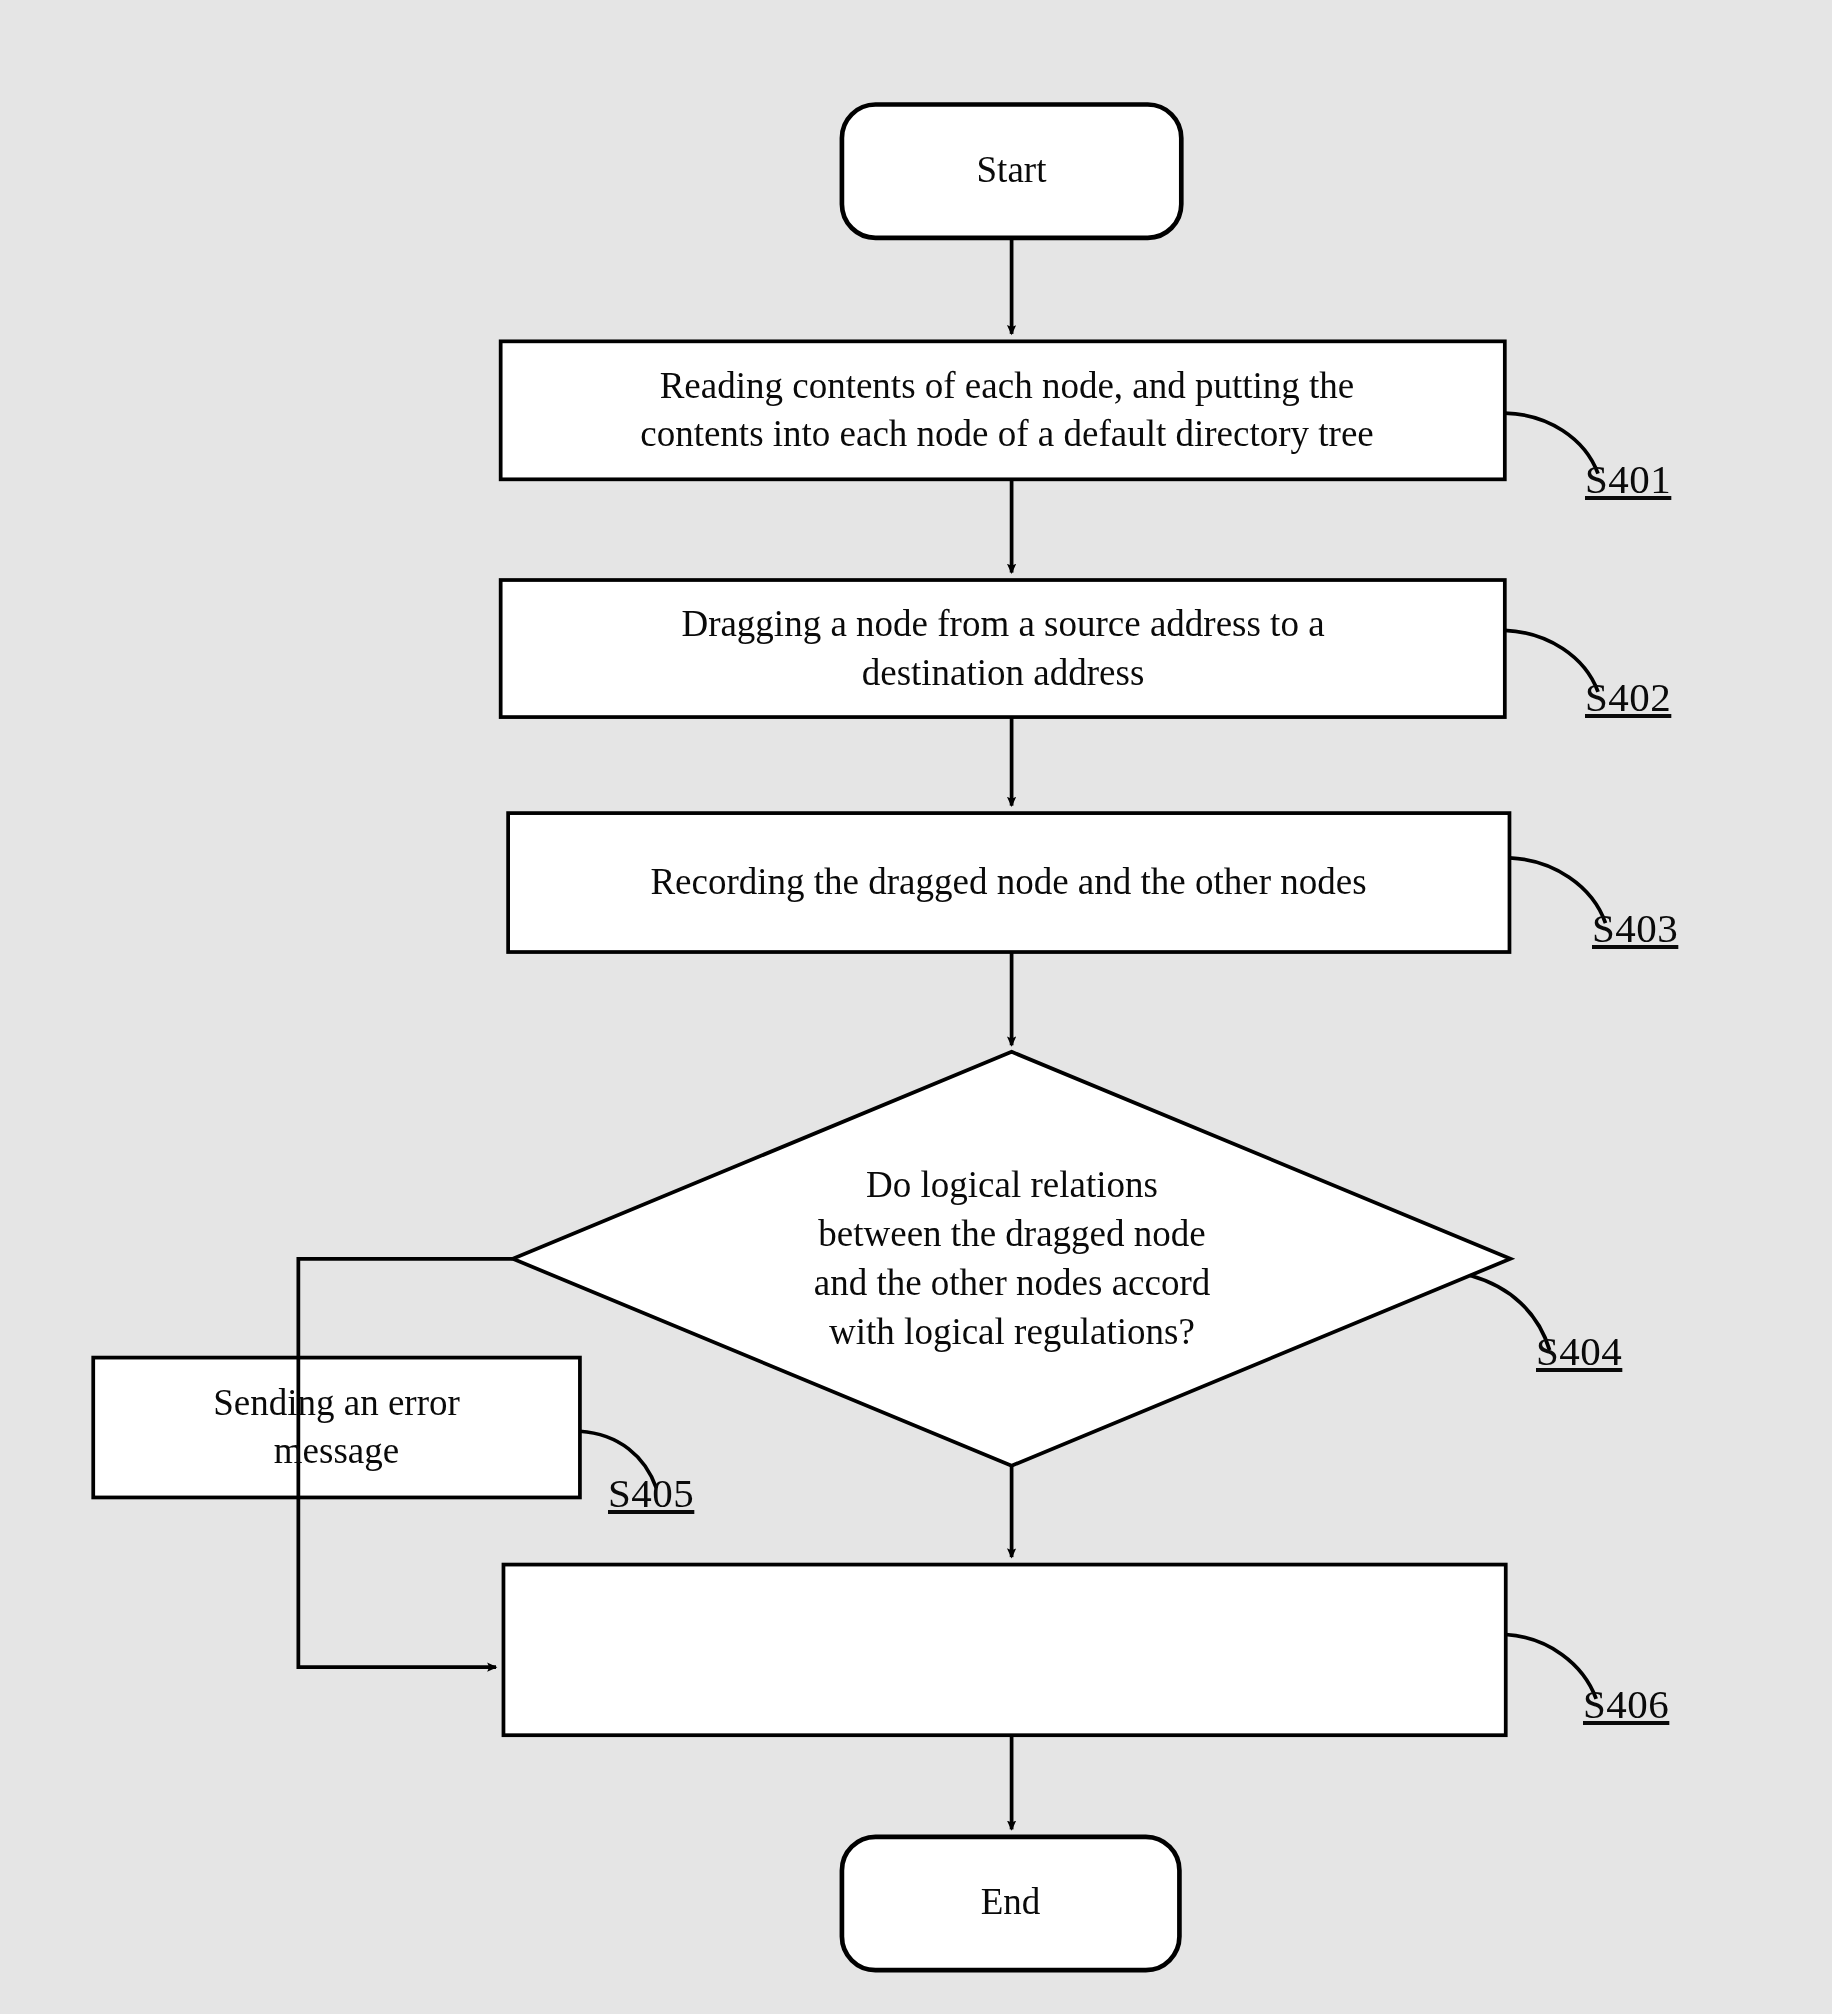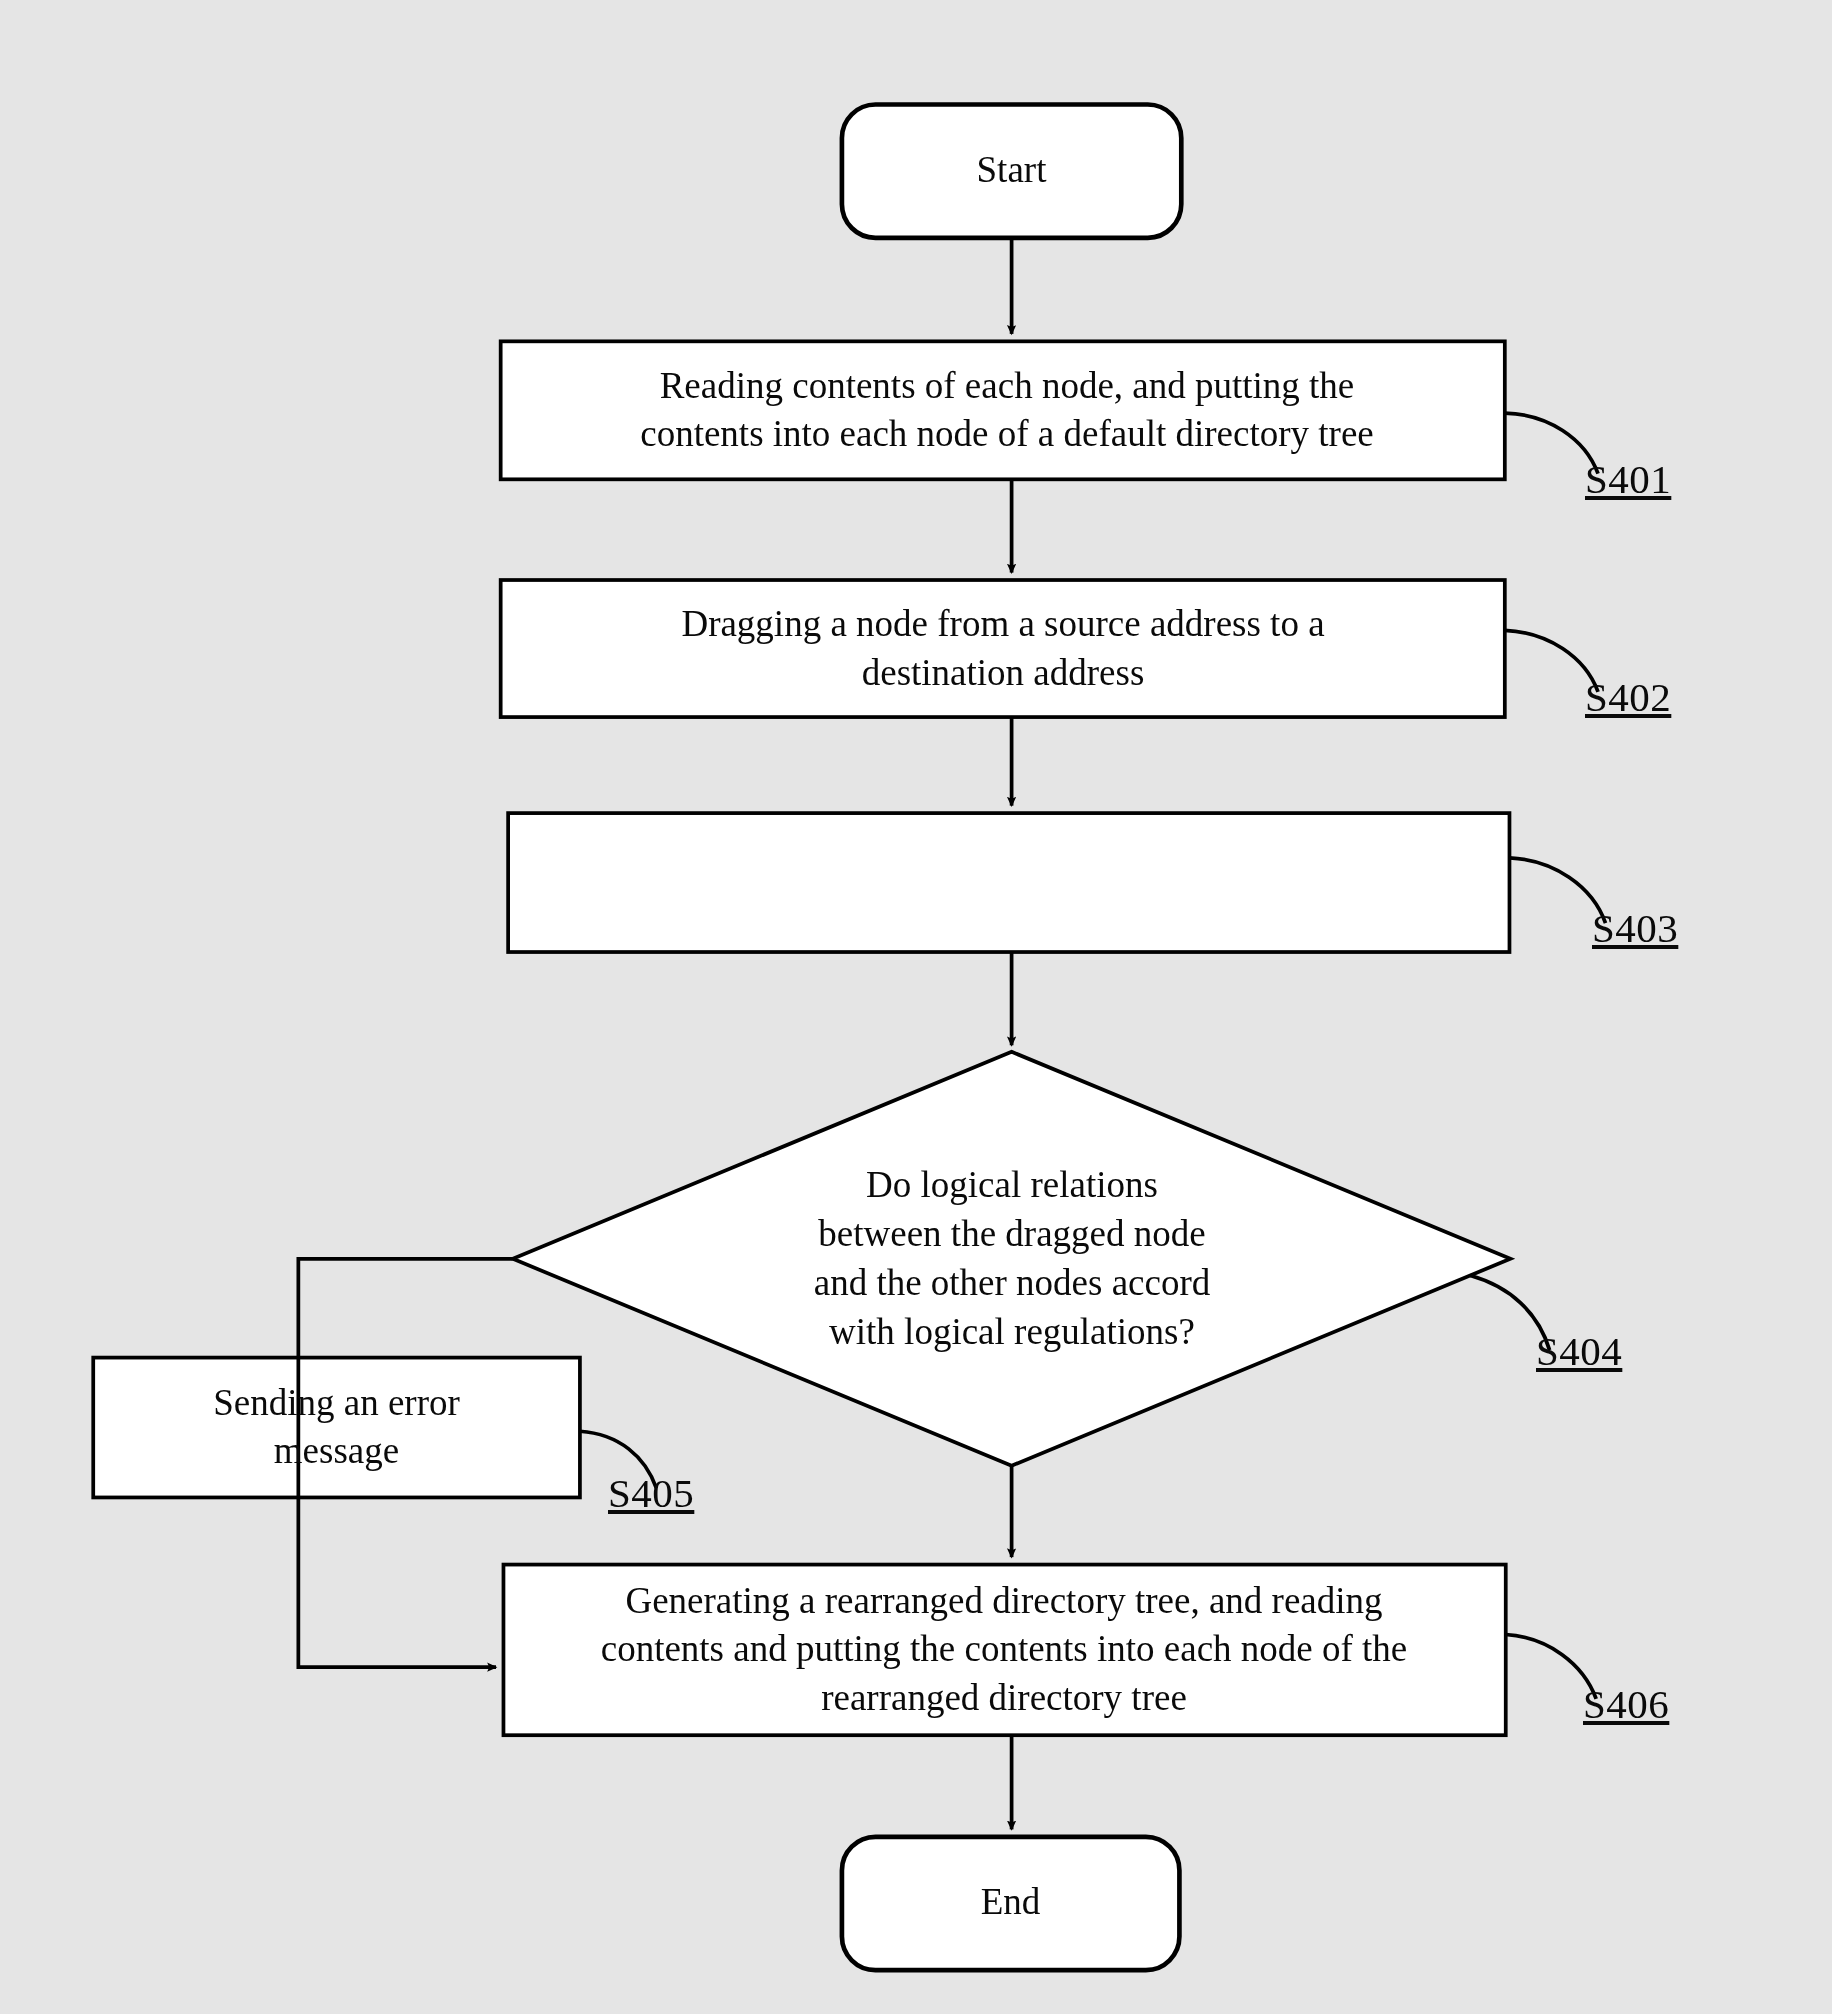--- a/index.html
+++ b/index.html
@@ -101,32 +101,30 @@
   </svg>
 
   <div class="node-label terminal-text" style="left:842px; top:104px; width:339px; height:133px;">Start</div>
 
   <div class="node-label process-text" style="left:505px; top:341px; width:1004px; height:138px;">Reading contents of each node, and putting the
 contents into each node of a default directory tree</div>
 
   <div class="node-label process-text" style="left:501px; top:580px; width:1004px; height:137px;">Dragging a node from a source address to a
 destination address</div>
 
+  <div class="node-label process-text" style="left:508px; top:813px; width:1001px; height:139px;">Recording the dragged node and the other nodes</div>
 
   <div class="node-label decision-text" style="left:653px; top:1152px; width:718px; height:214px;">Do logical relations
 between the dragged node
 and the other nodes accord
 with logical regulations?</div>
 
   <div class="node-label process-text" style="left:93px; top:1357px; width:487px; height:140px;">Sending an error
 message</div>
 
-  <div class="node-label process-text" style="left:503px; top:1564px; width:1002px; height:171px;">Generating a rearranged directory tree, and reading
-contents and putting the contents into each node of the
-rearranged directory tree</div>
 
   <div class="node-label terminal-text" style="left:842px; top:1836px; width:337px; height:133px;">End</div>
 
   <div class="step-tag" style="left:1585px; top:455px;">S401</div>
 
   <div class="step-tag" style="left:1585px; top:673px;">S402</div>
 
   <div class="step-tag" style="left:1592px; top:904px;">S403</div>
 
   <div class="step-tag" style="left:1536px; top:1327px;">S404</div>

